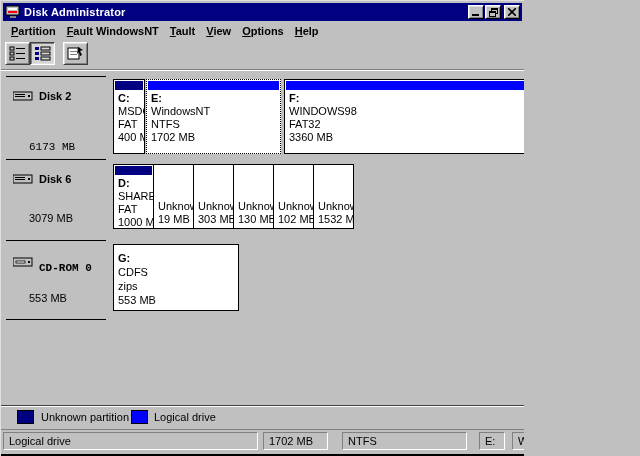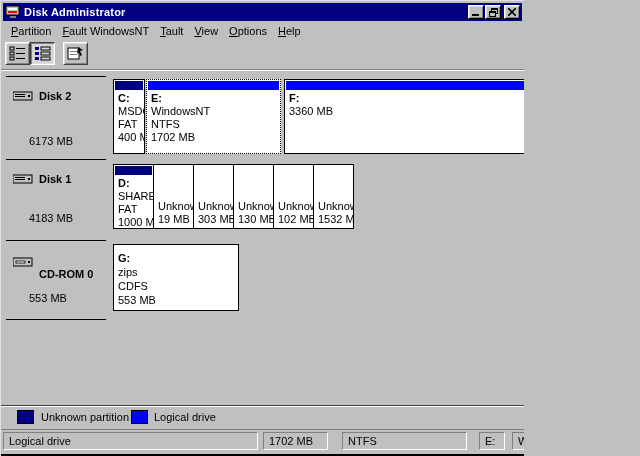--- a/index.html
+++ b/index.html
@@ -21,21 +21,21 @@
   .winbtn + .winbtn { margin-left:1px; }
   .winbtn.closebtn { margin-left:3px; }
   .glyph-min { position:absolute; left:3px; bottom:2px; width:7px; height:2px; background:#000; }
   .glyph-restore { position:absolute; left:3px; top:2px; width:9px; height:9px; }
   .glyph-restore .r1 { position:absolute; right:0; top:0; width:7px; height:6px; border:1px solid #000; border-top-width:2px; background:#c0c0c0; }
   .glyph-restore .r2 { position:absolute; left:0; bottom:0; width:7px; height:6px; border:1px solid #000; border-top-width:2px; background:#c0c0c0; }
   .glyph-close svg, .tb-ico svg { display:block; }
 
   
   .menubar { position:absolute; top:21px; left:2px; right:2px; height:18px;
-             display:flex; align-items:center; padding-left:8px; gap:11px; }
+             display:flex; align-items:center; padding-left:8px; gap:11px;font-weight:bold; }
   .menu-item { white-space:nowrap; cursor:default; }
   .menu-item u { text-decoration:underline; }
 
   
   .toolbar { position:absolute; top:41px; left:2px; height:26px; }
   .tbtn { position:absolute; top:0; width:25px; height:23px; background:#c0c0c0;
           border:1px solid; border-color:#fff #404040 #404040 #fff;
           box-shadow:inset 1px 1px 0 #dfdfdf, inset -1px -1px 0 #808080;
           display:flex; align-items:center; justify-content:center; padding:0; }
   .tbtn.pressed { border-color:#404040 #fff #fff #404040;
@@ -163,52 +163,54 @@
 
   <span class="dev-icon" style="top:89px;">
     <svg width="20" height="12" viewBox="0 0 20 12">
       <rect x="0" y="2" width="19" height="8" fill="#c0c0c0" stroke="#000"></rect>
       <rect x="2" y="4" width="10" height="1" fill="#000"></rect>
         <rect x="2" y="6" width="10" height="1" fill="#000"></rect>
       <rect x="15" y="5" width="2" height="2" fill="#000"></rect>
     </svg>
   </span>
   <span class="dev-name" style="top:89px;">Disk 2</span>
-  <span class="dev-size" style="top:134px;">6173 MB</span>
+  <span class="dev-size" style="top:140px;font-family:Liberation Mono, monospace;">6173 MB</span>
 
   <div class="part" style="left:112px; top:78px; width:32px; height:75px;">
     <div class="strip strip-primary"></div>
     <div class="pline pletter">C:</div>
     <div class="pline">MSDOS</div>
     <div class="pline">FAT</div>
     <div class="pline">400 MB</div>
   </div>
   <div class="part selected" style="left:145px; top:78px; width:135px; height:75px;">
     <div class="strip strip-logical"></div>
     <div class="pline pletter">E:</div>
     <div class="pline">WindowsNT</div>
     <div class="pline">NTFS</div>
     <div class="pline">1702 MB</div>
   </div>
   <div class="part" style="left:283px; top:78px; width:330px; height:75px;">
     <div class="strip strip-logical"></div>
     <div class="pline pletter">F:</div>
+    <div class="pline">WINDOWS98</div>
+    <div class="pline">FAT32</div>
     <div class="pline">3360 MB</div>
   </div>
 
   <span class="dev-icon" style="top:172px;">
     <svg width="20" height="12" viewBox="0 0 20 12">
       <rect x="0" y="2" width="19" height="8" fill="#c0c0c0" stroke="#000"></rect>
       <rect x="2" y="4" width="10" height="1" fill="#000"></rect>
         <rect x="2" y="6" width="10" height="1" fill="#000"></rect>
       <rect x="15" y="5" width="2" height="2" fill="#000"></rect>
     </svg>
   </span>
-  <span class="dev-name" style="top:172px;">Disk 1</span>
-  <span class="dev-size" style="top:211px;">4183 MB</span>
+  <span class="dev-name" style="top:172px;">Disk 6</span>
+  <span class="dev-size" style="top:211px;">3079 MB</span>
 
   <div class="part" style="left:112px; top:163px; width:41px; height:65px;">
     <div class="strip strip-primary"></div>
     <div class="pline pletter">D:</div>
     <div class="pline">SHARE</div>
     <div class="pline">FAT</div>
     <div class="pline">1000 MB</div>
   </div>
   <div class="part unknown" style="left:152px; top:163px; width:41px; height:65px;">
     <div class="pline">Unknown</div>
@@ -231,27 +233,27 @@
     <div class="pline">1532 MB</div>
   </div>
 
   <span class="dev-icon" style="top:255px;">
     <svg width="20" height="12" viewBox="0 0 20 12">
       <rect x="0" y="2" width="19" height="8" fill="#c0c0c0" stroke="#000"></rect>
       <rect x="3" y="5" width="9" height="2" fill="#fff" stroke="#000" stroke-width="0.8"></rect>
       <rect x="15" y="5" width="2" height="2" fill="#000"></rect>
     </svg>
   </span>
-  <span class="dev-name" style="top:267px;">CD-ROM 0</span>
+  <span class="dev-name" style="top:261px;font-family:Liberation Mono, monospace;">CD-ROM 0</span>
   <span class="dev-size" style="top:291px;">553 MB</span>
 
   <div class="part plain4" style="left:112px; top:243px; width:126px; height:67px;">
     <div class="pline pletter">G:</div>
+    <div class="pline">CDFS</div>
     <div class="pline">zips</div>
-    <div class="pline">CDFS</div>
     <div class="pline">553 MB</div>
   </div>
 
   <div class="legend-sep"></div>
   <span class="legend-swatch" style="left:16px; background:#000080;"></span>
   <span class="legend-label" style="left:40px;">Unknown partition</span>
   <span class="legend-swatch" style="left:130px; background:#0000ff;"></span>
   <span class="legend-label" style="left:153px;">Logical drive</span>
 
   <div class="statusbar-sep"></div>

